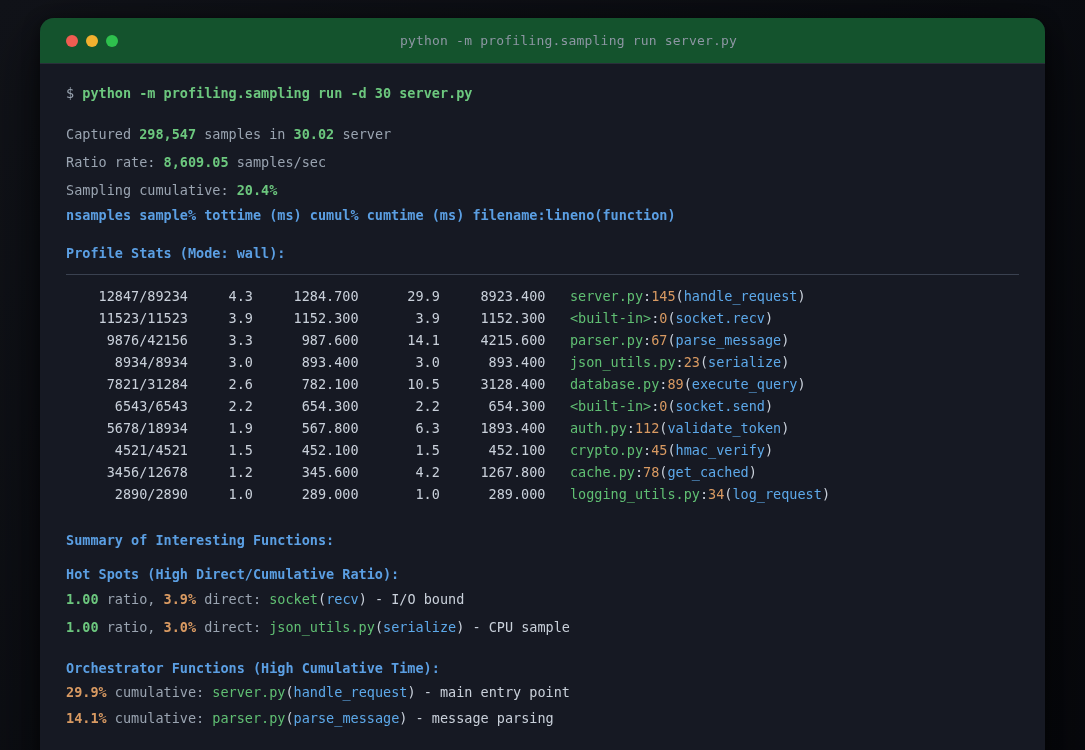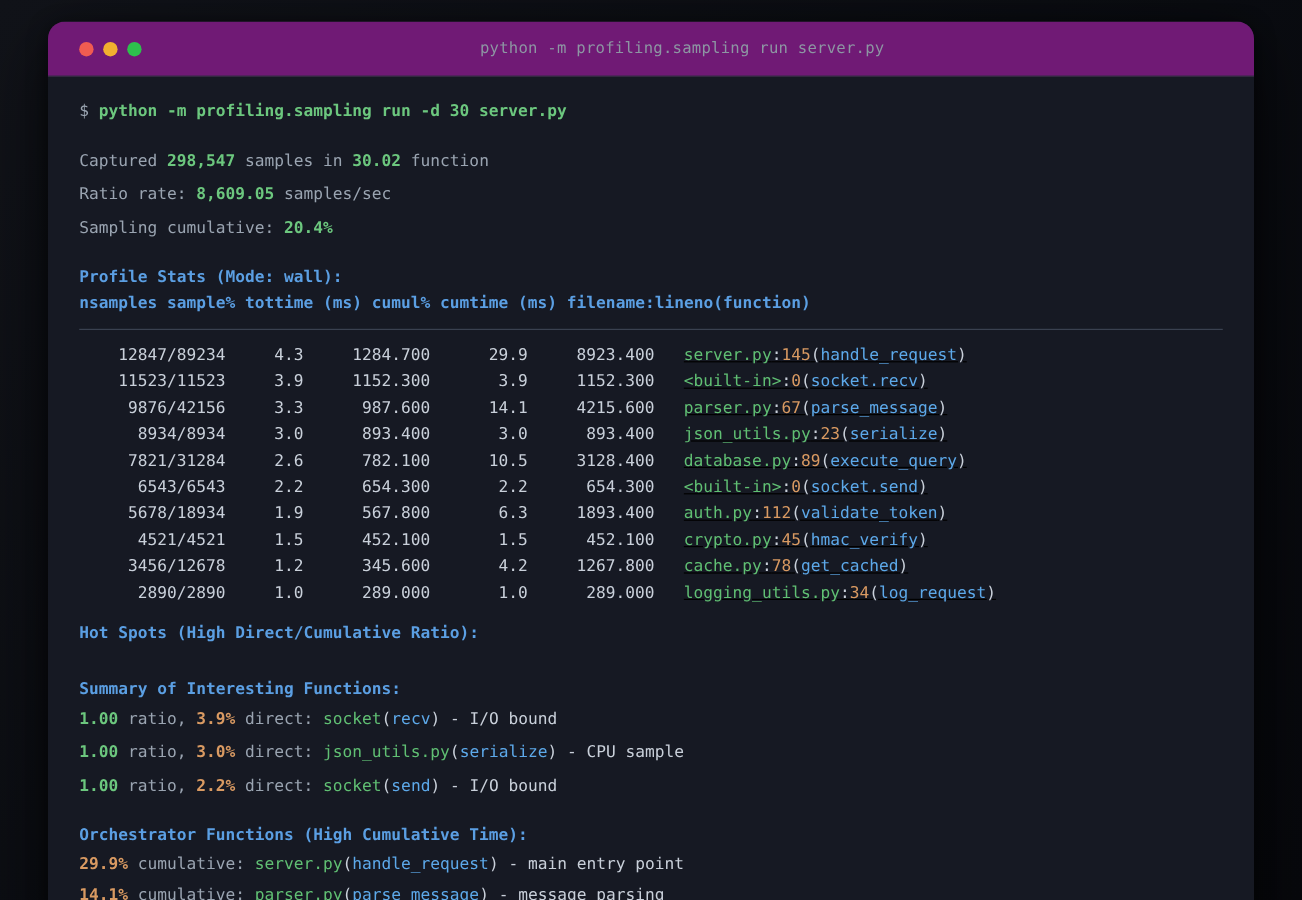--- a/index.html
+++ b/index.html
@@ -8,37 +8,37 @@
     background: linear-gradient(135deg, #111319 0%, #0a0c11 55%, #07080c 100%);
     font-family: "DejaVu Sans Mono", monospace;
   }
   .window {
     position:absolute; left:40px; top:18px; width:1005px; height:780px;
     background:#161923; border-radius:14px;
     box-shadow:0 18px 60px rgba(0,0,0,0.6), 0 4px 16px rgba(0,0,0,0.5);
     overflow:hidden;
   }
   .titlebar {
-    height:46px; background:#701a75; border-bottom:1px solid #2a2f3a;
+    height:46px; background:#14532d; border-bottom:1px solid #2a2f3a;
     display:flex; align-items:center; padding:0 26px;
   }
   .lights { display:flex; gap:8px; align-items:center; }
   .light { width:12px; height:12px; border-radius:50%; display:inline-block; cursor:default; }
   .titlebar-title {
     flex:1; text-align:center; color:#8d96a3; font-size:13px; letter-spacing:0.2px;
     white-space:pre;
   }
   .content { padding:18px 26px 40px 26px; font-size:13.5px; }
   .line { white-space:pre; }
   .cmd { line-height:22px; margin-bottom:16px; }
   .stat { line-height:28px; }
   .heading { color:#5b9fe3; font-weight:bold; line-height:22px; white-space:pre; }
   .mt-profile { margin-top:16px; }
   .divider { border:0; border-top:1px solid #3a4150; margin:10px 0; }
-  .trow { line-height:22px; white-space:pre;text-decoration:underline; }
+  .trow { line-height:22px; white-space:pre; }
   .col { display:inline-block; text-align:right; white-space:pre; color:#c9d0da; }
   .w15{width:15ch} .w8{width:8ch} .w13{width:13ch} .w10{width:10ch}
   .loc { padding-left:3ch; }
   .mt-summary { margin-top:24px; }
   .mt-hot { margin-top:12px; }
   .hotline { line-height:28px; white-space:pre; }
   .mt-orch { margin-top:16px; }
   .orchline { line-height:26px; white-space:pre; }
   
   .c-dim    { color:#9aa4b1; }
@@ -59,50 +59,49 @@
       <span class="light" id="light-1" style="background: rgb(242, 176, 47);"></span>
       <span class="light" id="light-2" style="background: rgb(46, 192, 77);"></span>
     </div>
     <div class="titlebar-title">python -m profiling.sampling run server.py</div>
   </div>
 
   <div class="content">
     <div class="line cmd" id="cmd-line"><span class="c-dim">$ </span><span class="c-greenb">python -m profiling.sampling run -d 30 server.py</span></div>
 
     <div id="capture-lines">
-        <div class="line stat"><span class="c-dim">Captured </span><span class="c-greenb">298,547</span><span class="c-dim"> samples in </span><span class="c-greenb">30.02</span><span class="c-dim"> function</span></div>
+        <div class="line stat"><span class="c-dim">Captured </span><span class="c-greenb">298,547</span><span class="c-dim"> samples in </span><span class="c-greenb">30.02</span><span class="c-dim"> server</span></div>
         <div class="line stat"><span class="c-dim">Ratio rate: </span><span class="c-greenb">8,609.05</span><span class="c-dim"> samples/sec</span></div>
         <div class="line stat"><span class="c-dim">Sampling cumulative: </span><span class="c-greenb">20.4%</span></div>
       </div>
 
+    <div class="heading">nsamples sample% tottime (ms) cumul% cumtime (ms) filename:lineno(function)</div>
     <div class="heading mt-profile">Profile Stats (Mode: wall):</div>
-    <div class="heading">nsamples sample% tottime (ms) cumul% cumtime (ms) filename:lineno(function)</div>
 
     <hr class="divider">
 
     <div id="table-rows">
         <div class="trow"><span class="col w15">12847/89234</span><span class="col w8">4.3</span><span class="col w13">1284.700</span><span class="col w10">29.9</span><span class="col w13">8923.400</span><span class="loc"><span class="c-green">server.py</span><span class="c-bright">:</span><span class="c-orange">145</span><span class="c-bright">(</span><span class="c-blue">handle_request</span><span class="c-bright">)</span></span></div>
         <div class="trow"><span class="col w15">11523/11523</span><span class="col w8">3.9</span><span class="col w13">1152.300</span><span class="col w10">3.9</span><span class="col w13">1152.300</span><span class="loc"><span class="c-green">&lt;built-in&gt;</span><span class="c-bright">:</span><span class="c-orange">0</span><span class="c-bright">(</span><span class="c-blue">socket.recv</span><span class="c-bright">)</span></span></div>
         <div class="trow"><span class="col w15">9876/42156</span><span class="col w8">3.3</span><span class="col w13">987.600</span><span class="col w10">14.1</span><span class="col w13">4215.600</span><span class="loc"><span class="c-green">parser.py</span><span class="c-bright">:</span><span class="c-orange">67</span><span class="c-bright">(</span><span class="c-blue">parse_message</span><span class="c-bright">)</span></span></div>
         <div class="trow"><span class="col w15">8934/8934</span><span class="col w8">3.0</span><span class="col w13">893.400</span><span class="col w10">3.0</span><span class="col w13">893.400</span><span class="loc"><span class="c-green">json_utils.py</span><span class="c-bright">:</span><span class="c-orange">23</span><span class="c-bright">(</span><span class="c-blue">serialize</span><span class="c-bright">)</span></span></div>
         <div class="trow"><span class="col w15">7821/31284</span><span class="col w8">2.6</span><span class="col w13">782.100</span><span class="col w10">10.5</span><span class="col w13">3128.400</span><span class="loc"><span class="c-green">database.py</span><span class="c-bright">:</span><span class="c-orange">89</span><span class="c-bright">(</span><span class="c-blue">execute_query</span><span class="c-bright">)</span></span></div>
         <div class="trow"><span class="col w15">6543/6543</span><span class="col w8">2.2</span><span class="col w13">654.300</span><span class="col w10">2.2</span><span class="col w13">654.300</span><span class="loc"><span class="c-green">&lt;built-in&gt;</span><span class="c-bright">:</span><span class="c-orange">0</span><span class="c-bright">(</span><span class="c-blue">socket.send</span><span class="c-bright">)</span></span></div>
         <div class="trow"><span class="col w15">5678/18934</span><span class="col w8">1.9</span><span class="col w13">567.800</span><span class="col w10">6.3</span><span class="col w13">1893.400</span><span class="loc"><span class="c-green">auth.py</span><span class="c-bright">:</span><span class="c-orange">112</span><span class="c-bright">(</span><span class="c-blue">validate_token</span><span class="c-bright">)</span></span></div>
         <div class="trow"><span class="col w15">4521/4521</span><span class="col w8">1.5</span><span class="col w13">452.100</span><span class="col w10">1.5</span><span class="col w13">452.100</span><span class="loc"><span class="c-green">crypto.py</span><span class="c-bright">:</span><span class="c-orange">45</span><span class="c-bright">(</span><span class="c-blue">hmac_verify</span><span class="c-bright">)</span></span></div>
         <div class="trow"><span class="col w15">3456/12678</span><span class="col w8">1.2</span><span class="col w13">345.600</span><span class="col w10">4.2</span><span class="col w13">1267.800</span><span class="loc"><span class="c-green">cache.py</span><span class="c-bright">:</span><span class="c-orange">78</span><span class="c-bright">(</span><span class="c-blue">get_cached</span><span class="c-bright">)</span></span></div>
         <div class="trow"><span class="col w15">2890/2890</span><span class="col w8">1.0</span><span class="col w13">289.000</span><span class="col w10">1.0</span><span class="col w13">289.000</span><span class="loc"><span class="c-green">logging_utils.py</span><span class="c-bright">:</span><span class="c-orange">34</span><span class="c-bright">(</span><span class="c-blue">log_request</span><span class="c-bright">)</span></span></div>
       </div>
 
+    <div class="heading mt-summary">Summary of Interesting Functions:</div>
+
     <div class="heading mt-hot">Hot Spots (High Direct/Cumulative Ratio):</div>
-
-    <div class="heading mt-summary">Summary of Interesting Functions:</div>
     <div id="hotspot-lines">
         <div class="hotline"><span class="c-greenb">1.00</span><span class="c-dim"> ratio, </span><span class="c-orangeb">3.9%</span><span class="c-dim"> direct: </span><span class="c-green">socket</span><span class="c-bright">(</span><span class="c-blue">recv</span><span class="c-bright">)</span><span class="c-bright"> - I/O bound</span></div>
         <div class="hotline"><span class="c-greenb">1.00</span><span class="c-dim"> ratio, </span><span class="c-orangeb">3.0%</span><span class="c-dim"> direct: </span><span class="c-green">json_utils.py</span><span class="c-bright">(</span><span class="c-blue">serialize</span><span class="c-bright">)</span><span class="c-bright"> - CPU sample</span></div>
-        <div class="hotline"><span class="c-greenb">1.00</span><span class="c-dim"> ratio, </span><span class="c-orangeb">2.2%</span><span class="c-dim"> direct: </span><span class="c-green">socket</span><span class="c-bright">(</span><span class="c-blue">send</span><span class="c-bright">)</span><span class="c-bright"> - I/O bound</span></div>
       </div>
 
     <div class="heading mt-orch">Orchestrator Functions (High Cumulative Time):</div>
     <div id="orch-lines">
         <div class="orchline"><span class="c-orangeb">29.9%</span><span class="c-dim"> cumulative: </span><span class="c-green">server.py</span><span class="c-bright">(</span><span class="c-blue">handle_request</span><span class="c-bright">)</span><span class="c-bright"> - main entry point</span></div>
         <div class="orchline"><span class="c-orangeb">14.1%</span><span class="c-dim"> cumulative: </span><span class="c-green">parser.py</span><span class="c-bright">(</span><span class="c-blue">parse_message</span><span class="c-bright">)</span><span class="c-bright"> - message parsing</span></div>
       </div>
   </div>
 </div>
 

